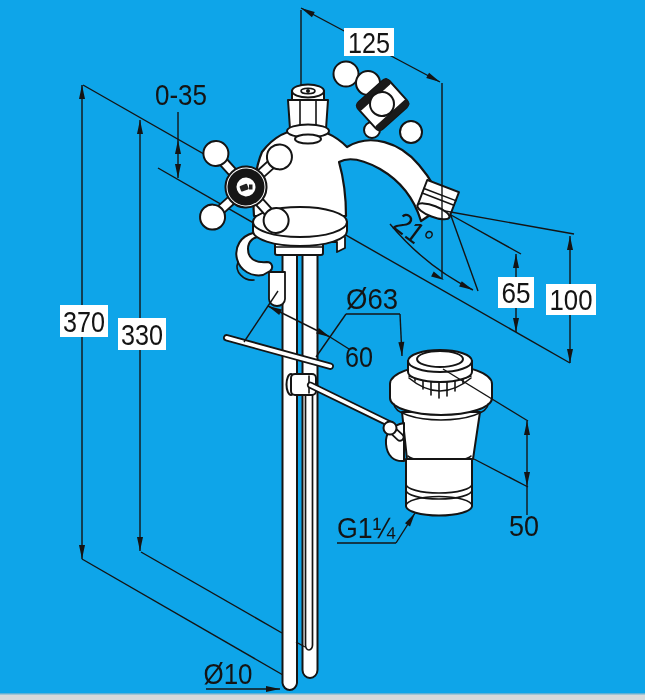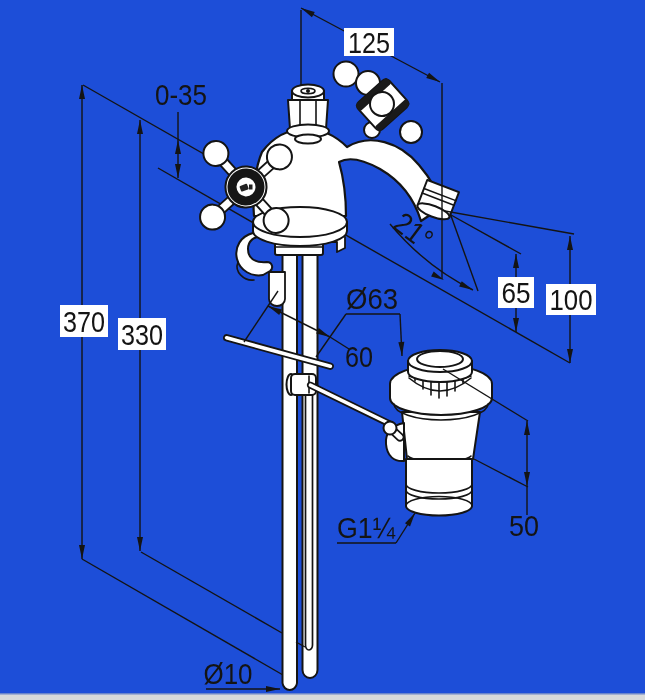--- a/index.html
+++ b/index.html
@@ -1,16 +1,16 @@
 <!DOCTYPE html>
 <html><head>
 <meta charset="utf-8">
 <style>
   html,body{margin:0;padding:0;background:#ffffff;}
-  .stage{position:relative;width:645px;height:700px;background:#1d4ed8;overflow:hidden;}
+  .stage{position:relative;width:645px;height:700px;background:#0ea5e9;overflow:hidden;}
   svg{display:block;}
   svg text{
     font-family:"Liberation Sans", sans-serif;
     font-size:30px;
     fill:#141414;
     text-anchor:middle;
   }
   .dim{stroke:#141414;stroke-width:1.4;fill:none;}
   .part{stroke:#141414;stroke-width:2;fill:#ffffff;stroke-linejoin:round;stroke-linecap:round;}
   .det{stroke:#141414;stroke-width:1.6;fill:none;stroke-linecap:round;}

